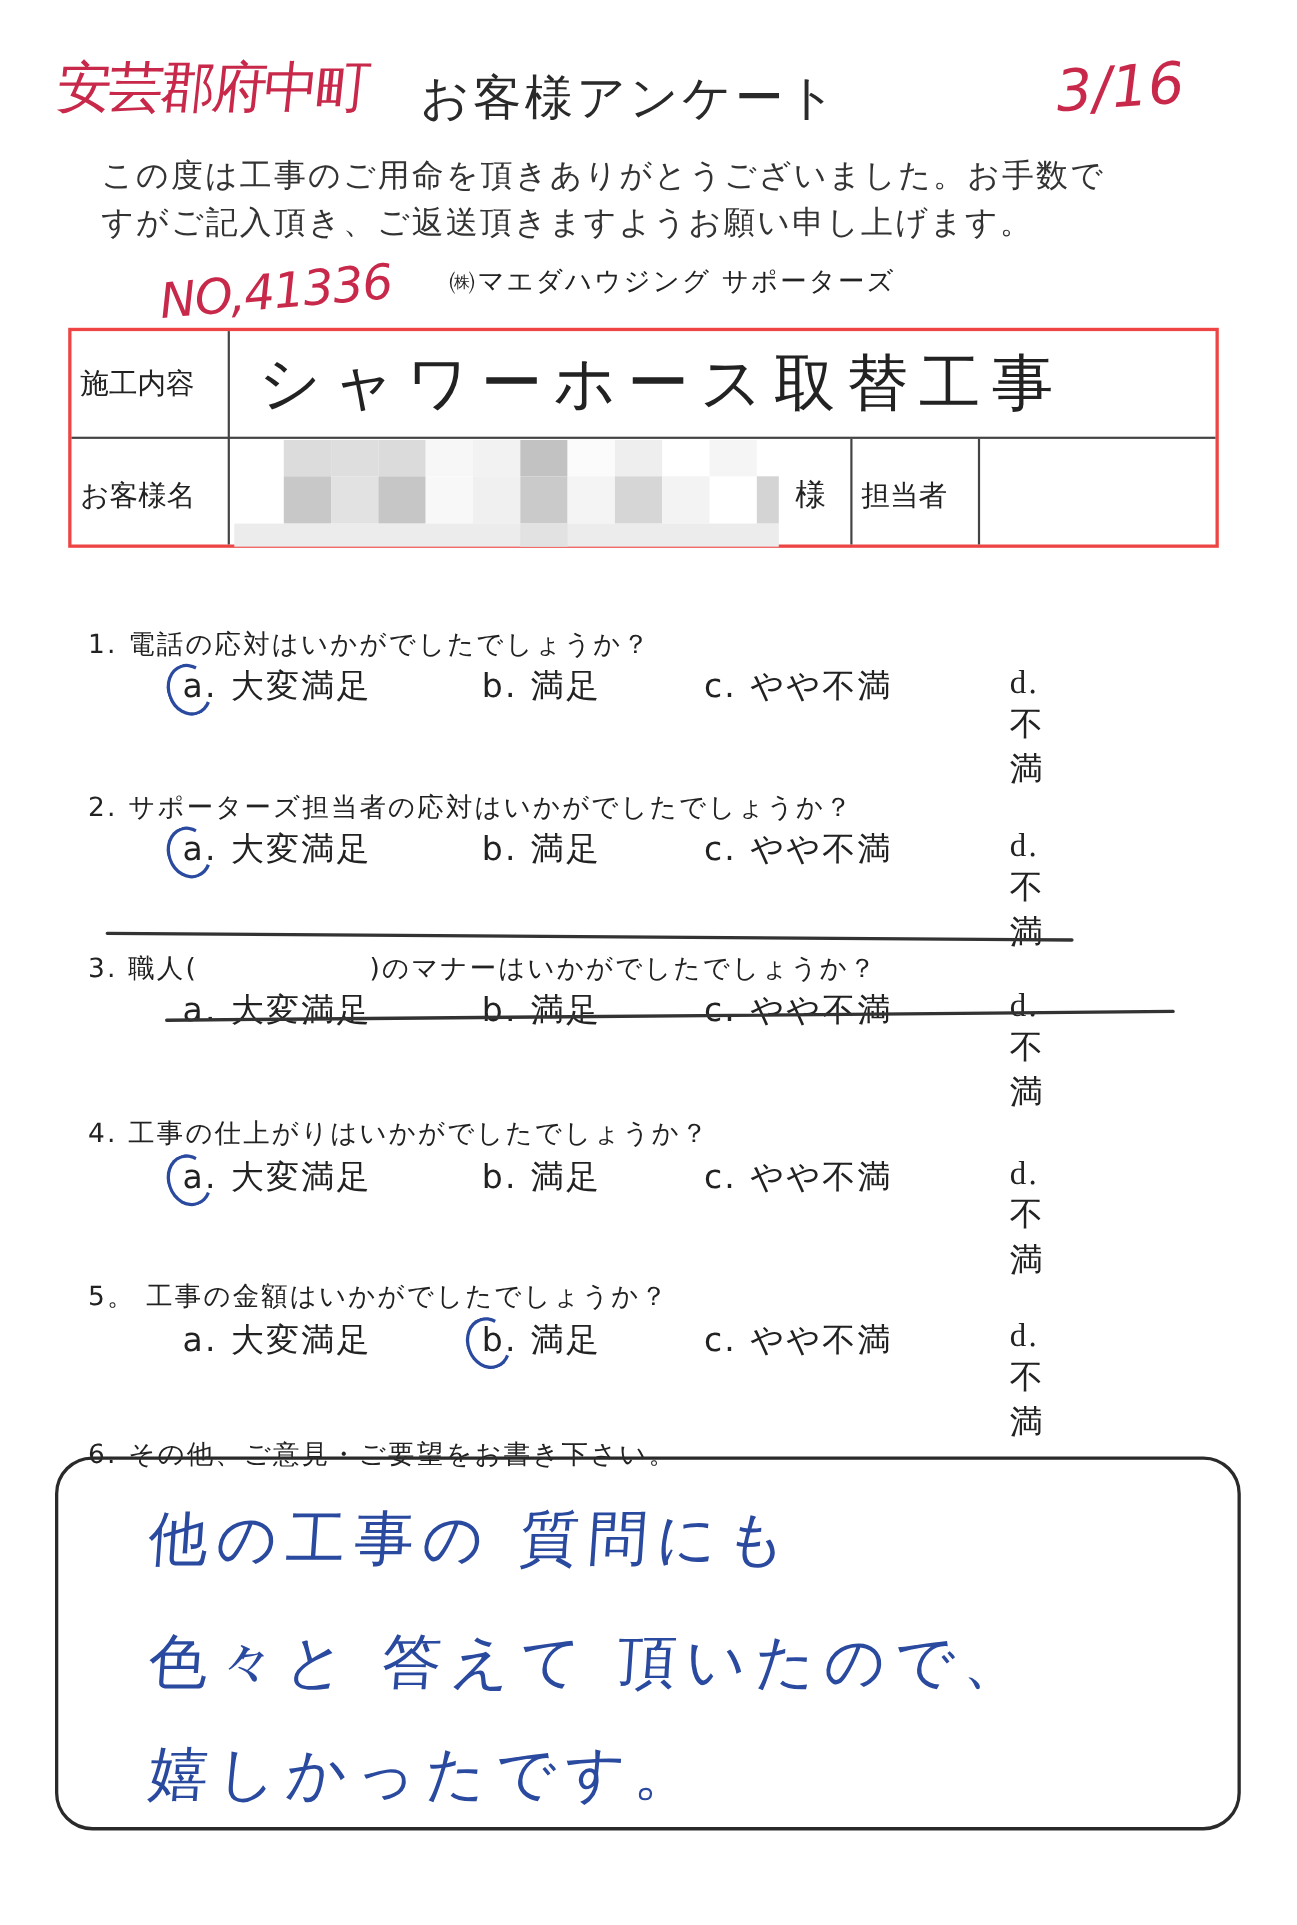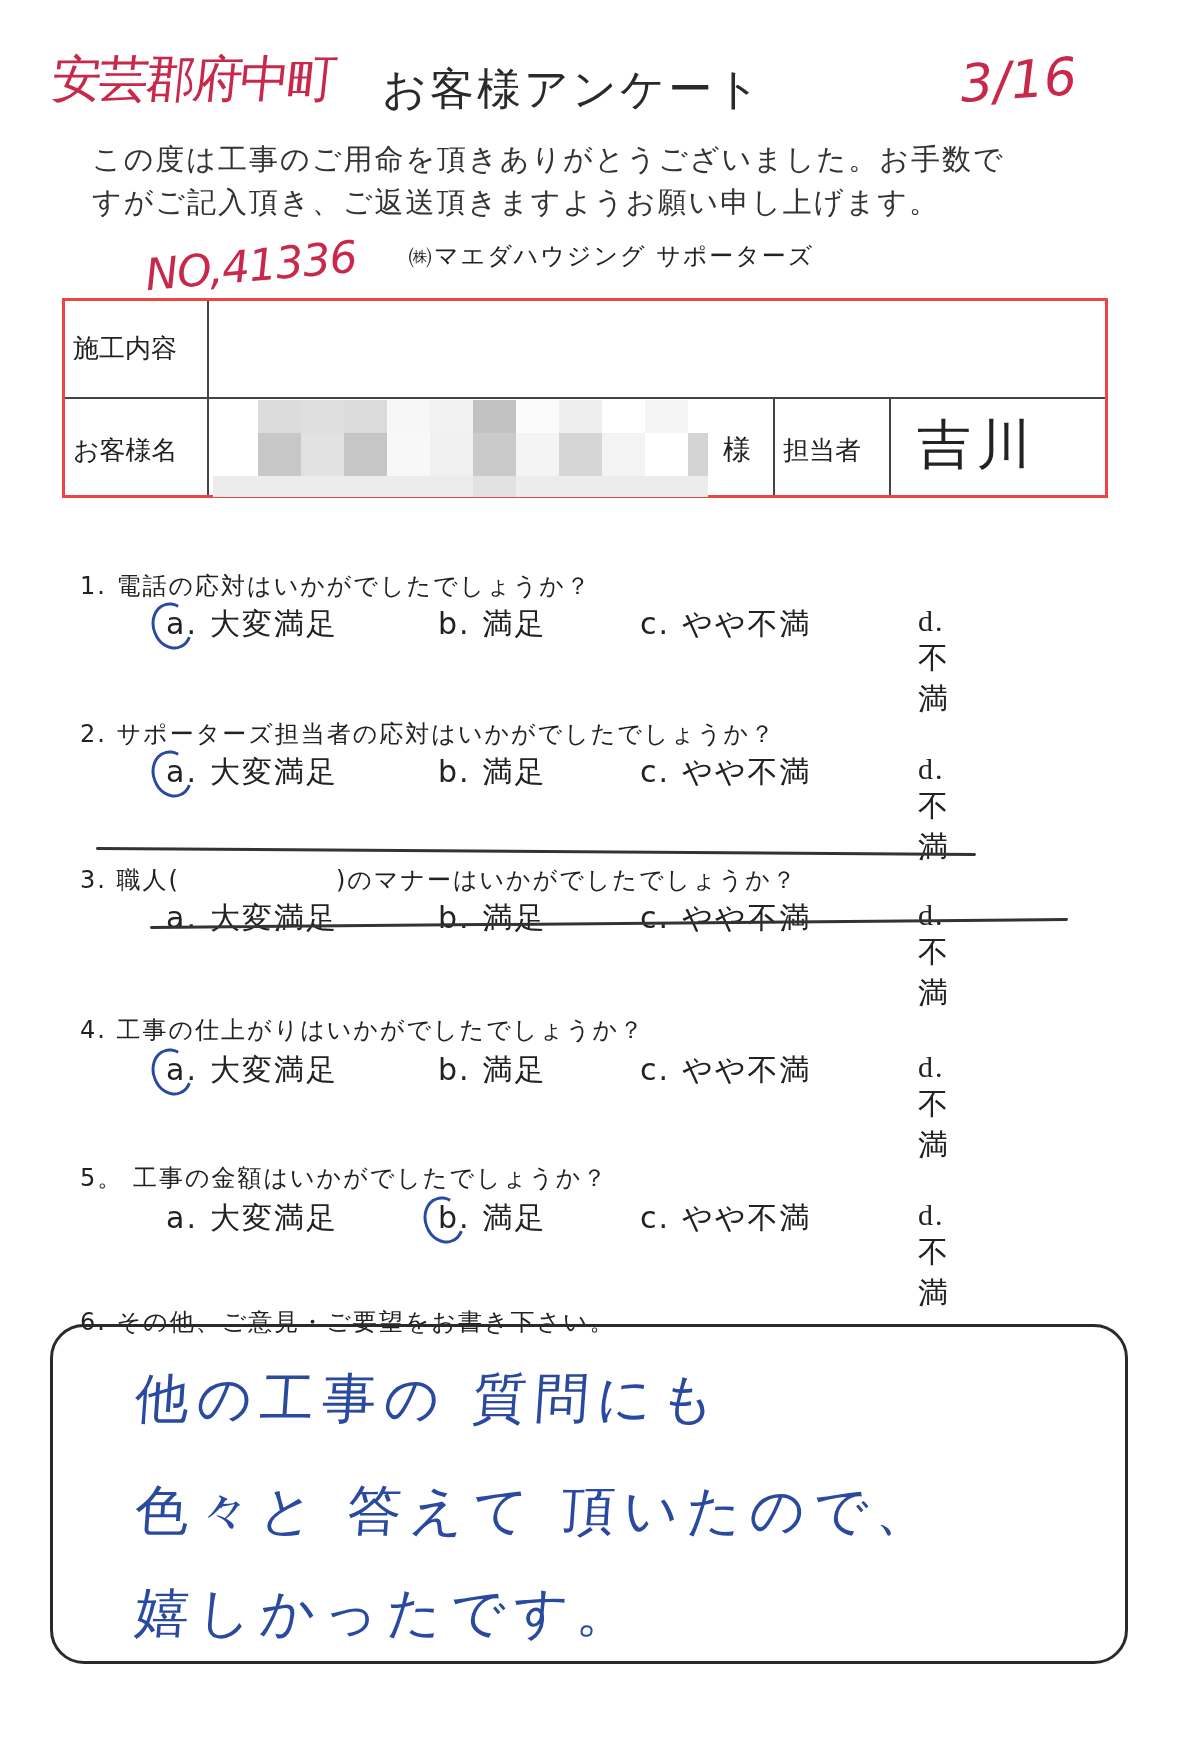--- a/index.html
+++ b/index.html
@@ -95,20 +95,21 @@
 <div class="abs no-label ink-red">NO,41336</div>
 <div class="abs company">㈱マエダハウジング サポーターズ</div>
 
 <div class="tbl">
   <div class="hline"></div>
   <div class="vline v1"></div>
   <div class="vline v2"></div>
   <div class="vline v3"></div>
 
   <div class="cell-label lbl-work">施工内容</div>
+  <div class="work-value ink-black-hand">シャワーホース取替工事</div>
 
   <div class="cell-label lbl-customer">お客様名</div>
   <div class="mosaic">
 
     <div class="px" style="left:45px;top:0;width:43px;height:33px;background:#dcdcdc"></div>
     <div class="px" style="left:88px;top:0;width:43px;height:33px;background:#dedede"></div>
     <div class="px" style="left:131px;top:0;width:43px;height:33px;background:#dbdbdb"></div>
     <div class="px" style="left:174px;top:0;width:43px;height:33px;background:#f7f7f7"></div>
     <div class="px" style="left:217px;top:0;width:43px;height:33px;background:#f2f2f2"></div>
     <div class="px" style="left:260px;top:0;width:43px;height:33px;background:#c2c2c2"></div>
@@ -126,21 +127,20 @@
     <div class="px" style="left:346px;top:33px;width:43px;height:43px;background:#d6d6d6"></div>
     <div class="px" style="left:389px;top:33px;width:43px;height:43px;background:#f3f3f3"></div>
     <div class="px" style="left:475px;top:33px;width:20px;height:43px;background:#d4d4d4"></div>
 
     <div class="px" style="left:0;top:76px;width:495px;height:21px;background:#ececec"></div>
     <div class="px" style="left:260px;top:76px;width:43px;height:21px;background:#e2e2e2"></div>
   </div>
   <div class="cell-label lbl-sama">様</div>
 
   <div class="cell-label lbl-staff">担当者</div>
-  <div class="staff-value ink-black-hand">吉川</div>
 </div>
 
 <div class="abs q" style="top:532px">
   <span>1.</span>
   <span>電話の応対はいかがでしたでしょうか？</span>
 </div>
 <div class="opts" style="top:604px">
   <div class="opt o0"><span class="key"><span class="circle-mark"></span><span>a.</span></span><span>大変満足</span></div>
   <div class="opt o1"><span class="key">b.</span><span>満足</span></div>
   <div class="opt o2"><span class="key">c.</span><span>やや不満</span></div>

